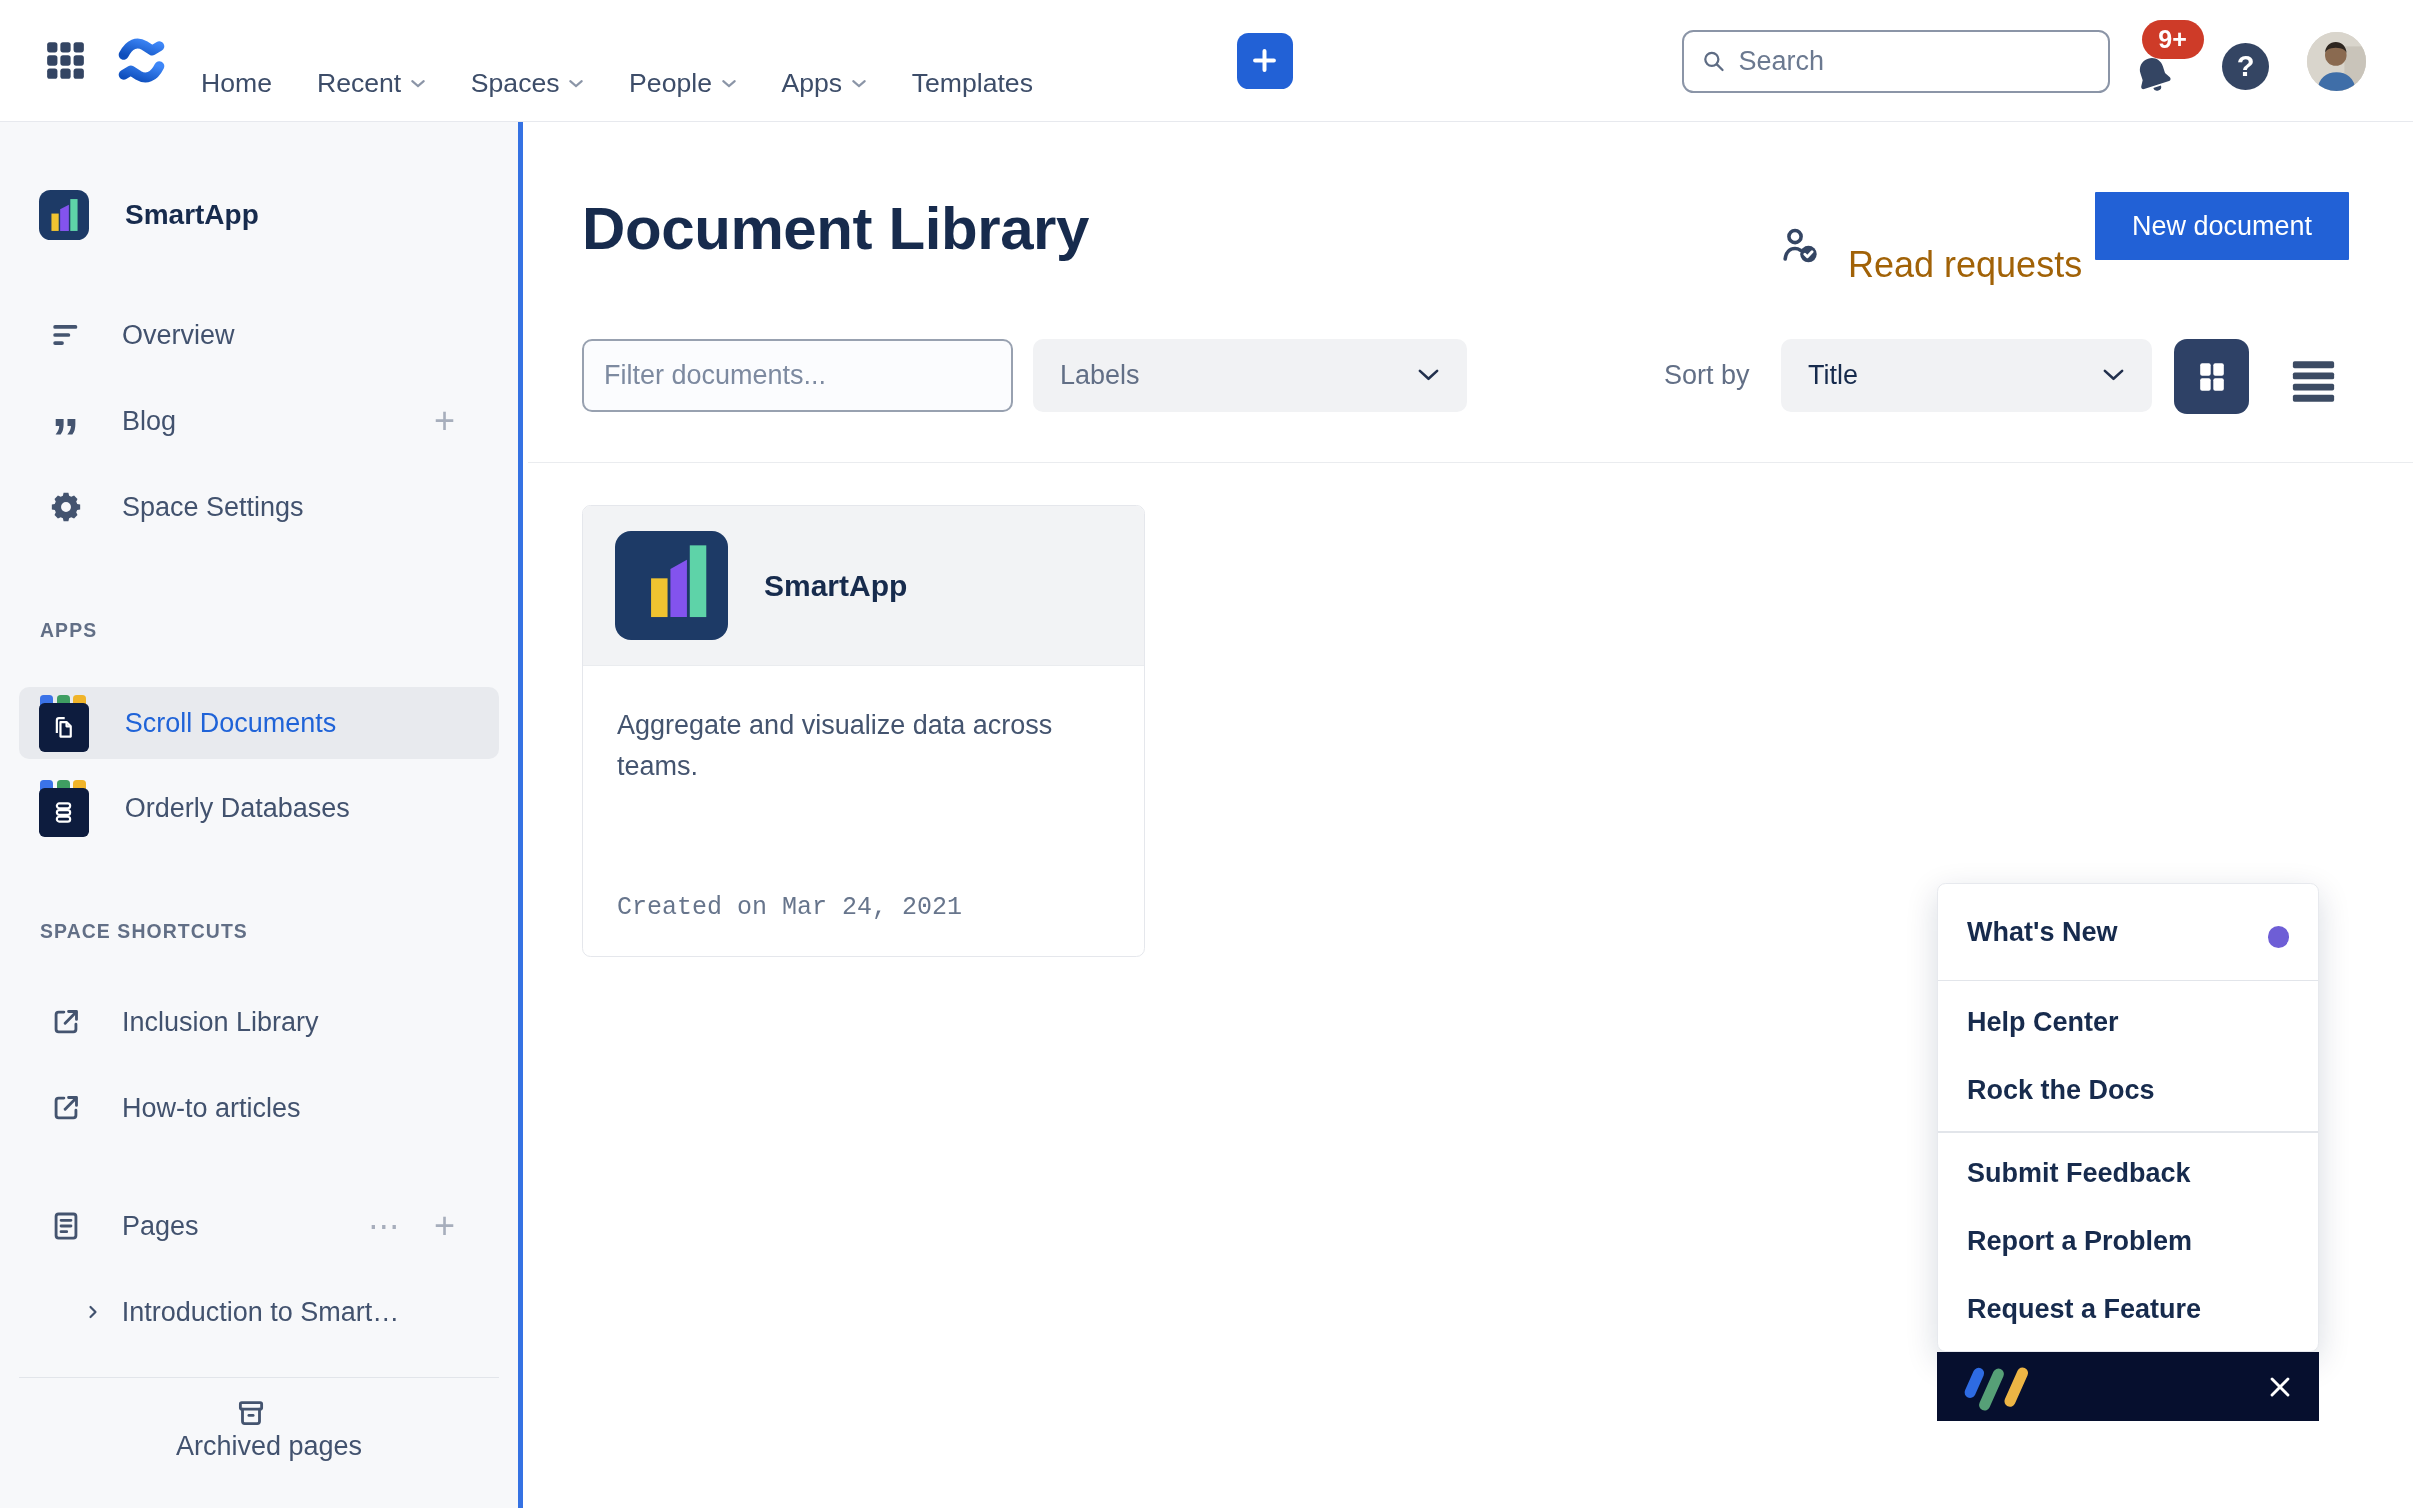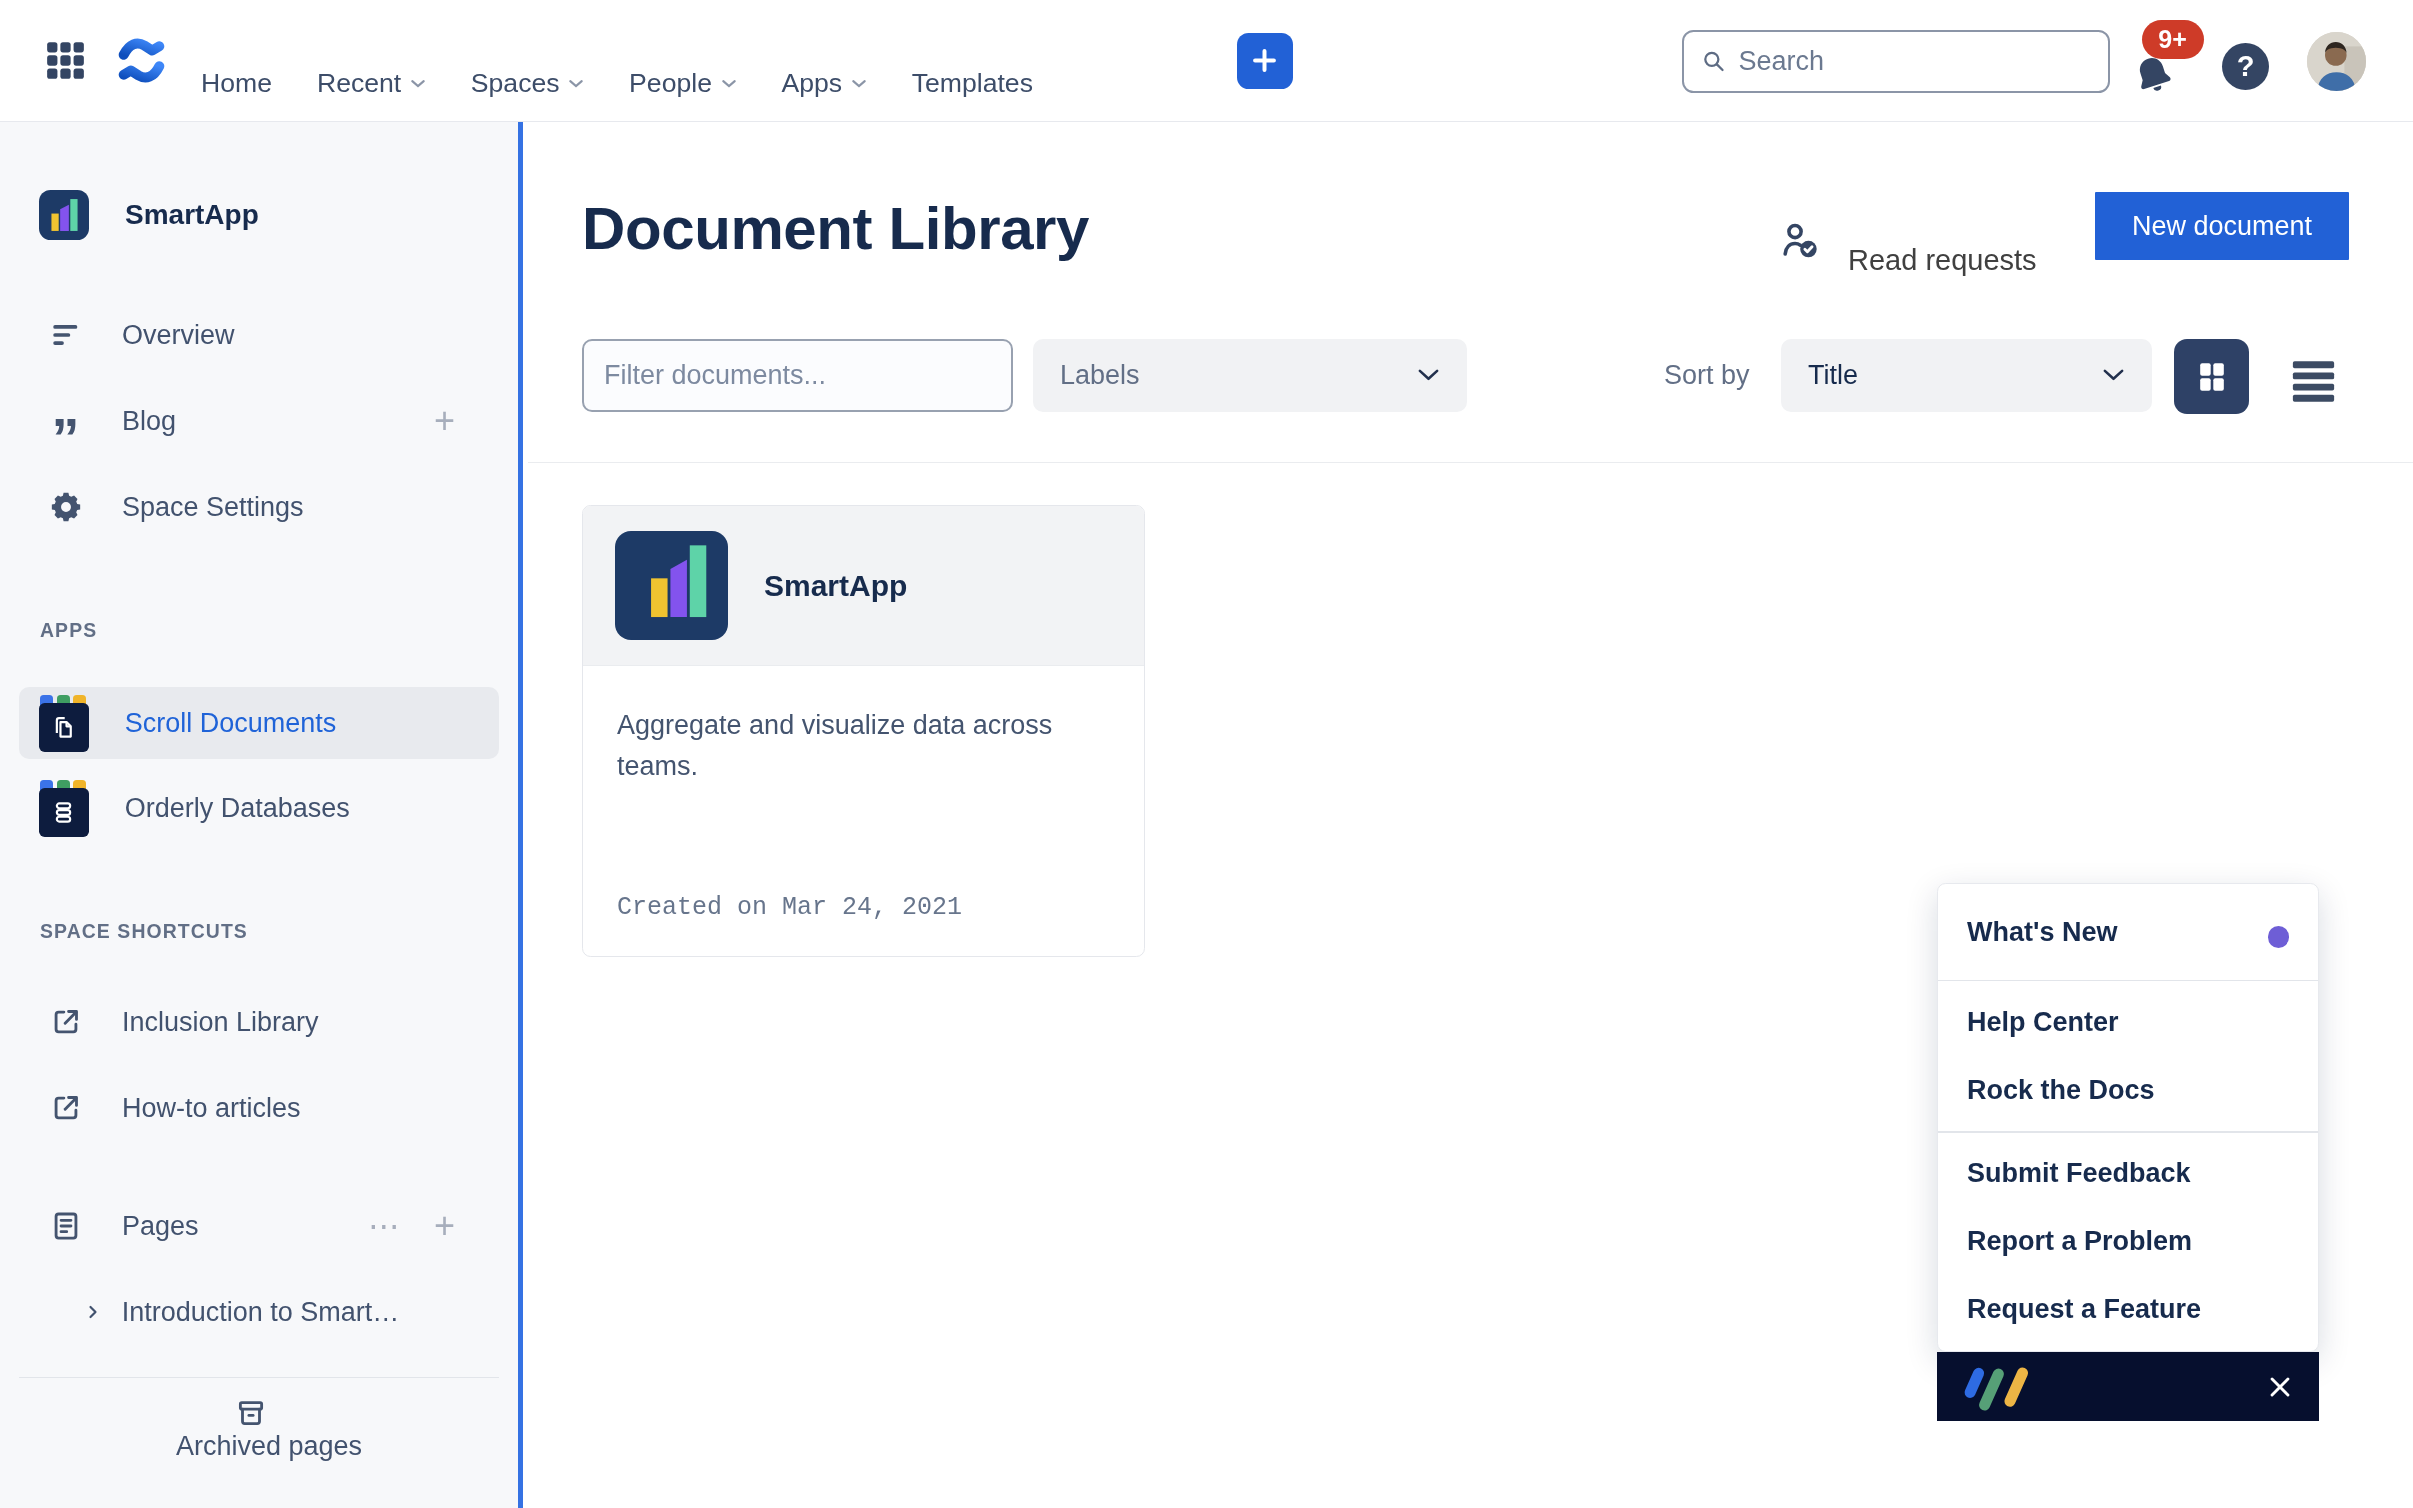--- a/index.html
+++ b/index.html
@@ -98,21 +98,21 @@
   .pages-row { margin-top:32px; }
   .intro-row { height:86px; display:flex; align-items:center; padding-left:83px; cursor:pointer; }
   .intro-row .side-label { margin-left:18.7px; max-width:316px; }
   .side-rule { height:1.4px; background:#e2e5ea; margin:21.5px 18.7px 0 18.7px; }
   .archived-row { margin-top:18.7px;flex-direction:column; }
 
   
   .main { position:absolute; left:528px; top:124px; right:0; bottom:0; background:#fff; }
   .page-title { position:absolute; left:54px; top:70px; font-size:60px; font-weight:700; color:#172b4d; letter-spacing:-0.4px; }
   .read-req { position:absolute; left:1250px; top:80px; display:flex; align-items:center; gap:27px; cursor:pointer; }
-  .read-req-label { font-size:29px; color:#404040;margin-top:40px; }
+  .read-req-label { font-size:36px; color:#a16207;margin-top:40px; }
   .new-doc {
     position:absolute; left:1567px; top:68px; width:254px; height:68px;
     background:#2261d6; border-radius:1px; color:#fff; font-size:27px; font-weight:500;
     display:flex; align-items:center; justify-content:center; border:none; cursor:pointer;
     font-family:inherit;
   }
   .filter-input {
     position:absolute; left:54px; top:215px; width:431px; height:73px;
     border:2.2px solid #98a1b0; border-radius:10px; background:#fbfcfe;
     font-size:27px; padding:0 20px; color:#172b4d; font-family:inherit; outline:none;

